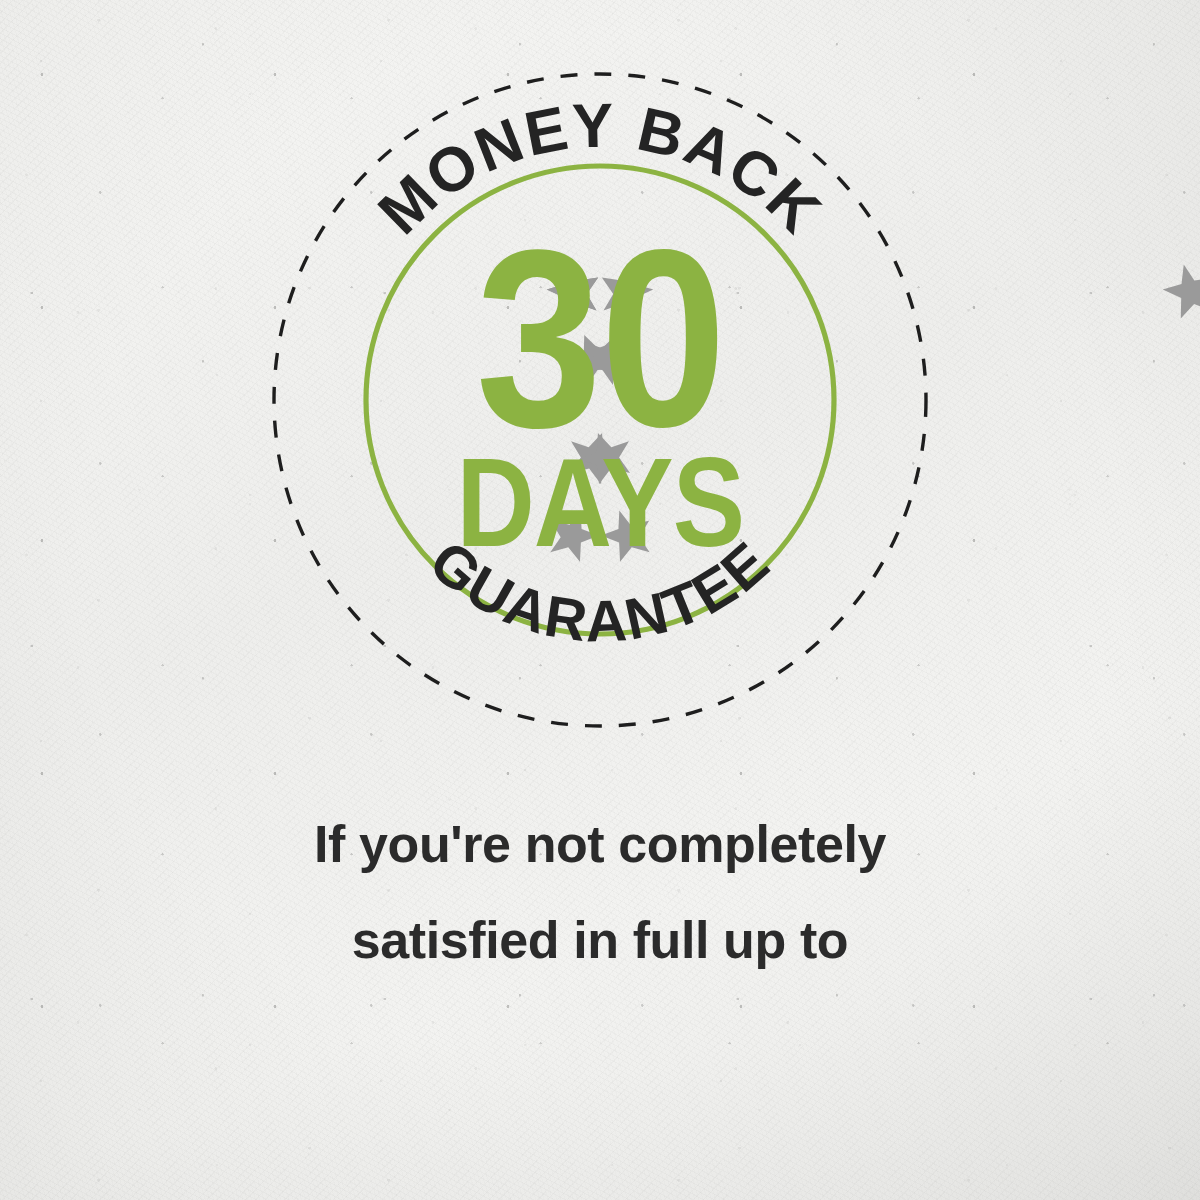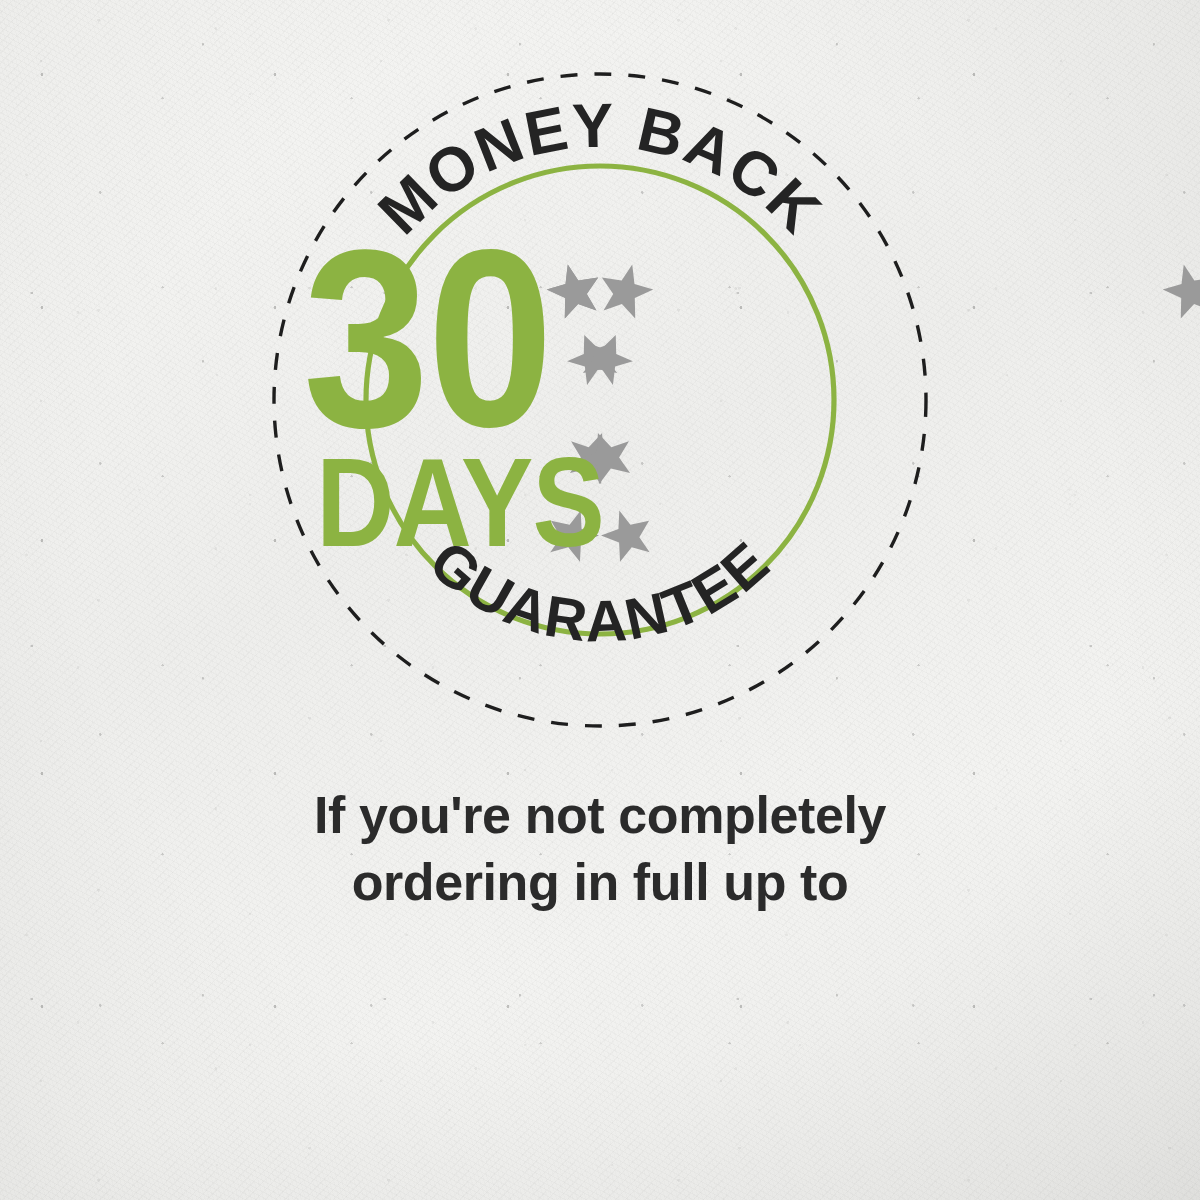--- a/index.html
+++ b/index.html
@@ -72,21 +72,21 @@
     font-weight:bold;
     fill:#242424;
     letter-spacing:2.2px;
   }
 
   
   #badge-center {
     position:absolute;
     left:0; right:0; top:0; bottom:0;
     display:flex; flex-direction:column;
-    justify-content:center;
+    align-items:center; justify-content:center;
     pointer-events:none;
   }
   #badge-number {
     font-family:"Liberation Sans Narrow","Liberation Sans", sans-serif;
     font-weight:bold;
     font-size:252px;
     line-height:.78;
     color:#8cb342;
     letter-spacing:-2px;
     transform:scaleX(.90);
@@ -109,21 +109,21 @@
     top:782px;
     text-align:center;
     color:#2b2b2b;
     font-family:"Liberation Sans", sans-serif;
     font-weight:bold;
     font-size:52px;
     line-height:1.28;
     letter-spacing:-.4px;
     padding:0 130px;
   }
-  #guarantee-copy .copy-line { display:block; white-space:nowrap; }
+  #guarantee-copy .copy-line { display:block; white-space:nowrap;margin-top:29px; }
 </style>
 </head>
 <body>
 
 <div id="paper-texture"></div>
 <div id="paper-fleck-layer"></div>
 <div id="paper-vignette"></div>
 
 <div id="guarantee-badge">
 
@@ -207,14 +207,14 @@
   </svg>
 
   <div id="badge-center">
     <div id="badge-number">30</div>
     <div id="badge-days">DAYS</div>
   </div>
 </div>
 
 <div id="guarantee-copy">
   <span class="copy-line">If you're not completely</span>
-  <span class="copy-line">ordering in full up to</span>
+  <span class="copy-line">satisfied in full up to</span>
 </div>
 
 </body></html>

